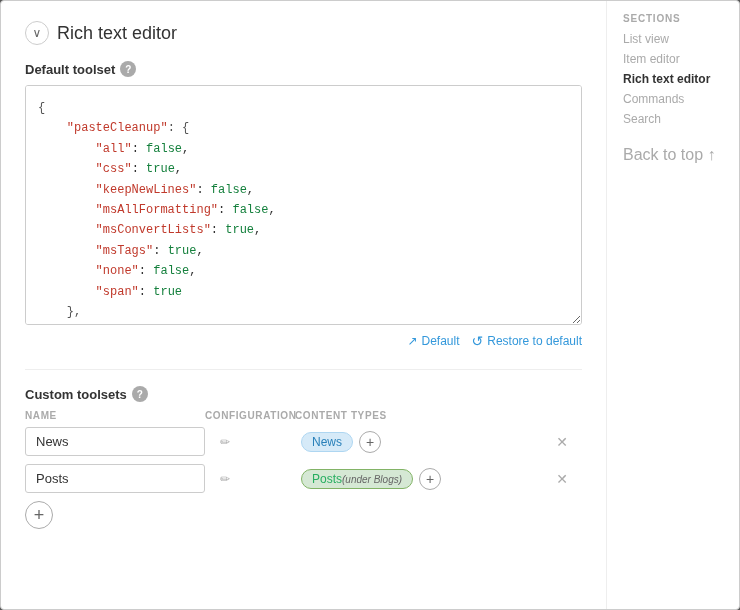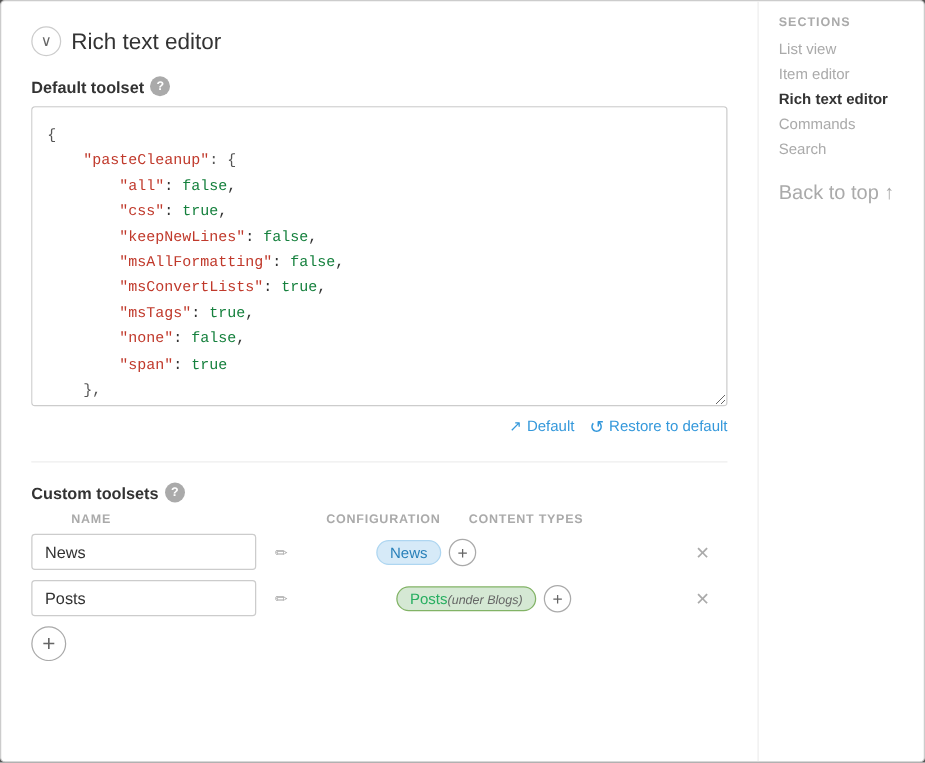--- a/index.html
+++ b/index.html
@@ -146,23 +146,22 @@
     }
     .divider {
       border: none;
       border-top: 1px solid #eee;
       margin: 0 0 16px 0;
     }
     .custom-toolsets-section {}
     .table-header {
       display: grid;
       grid-template-columns: 180px 90px 1fr 40px;
-      gap: 24px;
+      gap: 0;
       margin-bottom: 6px;
-      margin-left: 32px;
     }
     .table-header-cell {
       font-size: 10px;
       font-weight: 600;
       color: #aaa;
       letter-spacing: 0.6px;
       text-transform: uppercase;
     }
     .table-row {
       display: grid;
@@ -199,21 +198,20 @@
       border: 1px solid #aed6f1;
       border-radius: 12px;
       padding: 2px 10px;
       font-size: 12px;
       color: #2980b9;
     }
     .tag.with-sub {
       background: #d5e8d4;
       border-color: #82b366;
       color: #27ae60;
-      margin-left: 16px;
     }
     .tag-sub {
       font-size: 10px;
       color: #666;
       font-style: italic;
     }
     .add-tag-btn {
       width: 22px;
       height: 22px;
       border-radius: 50%;

